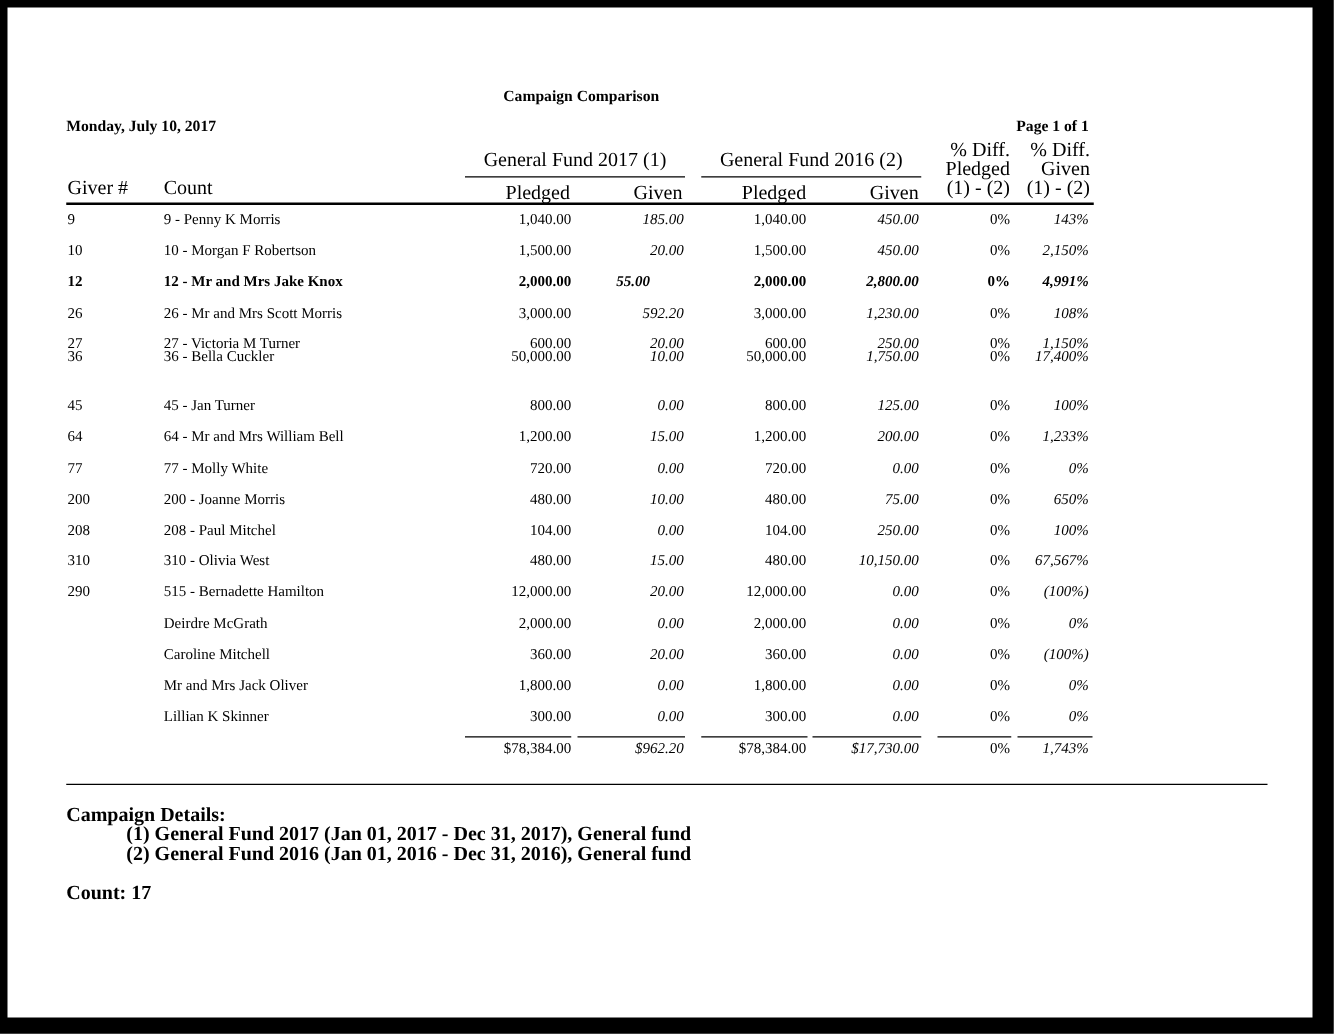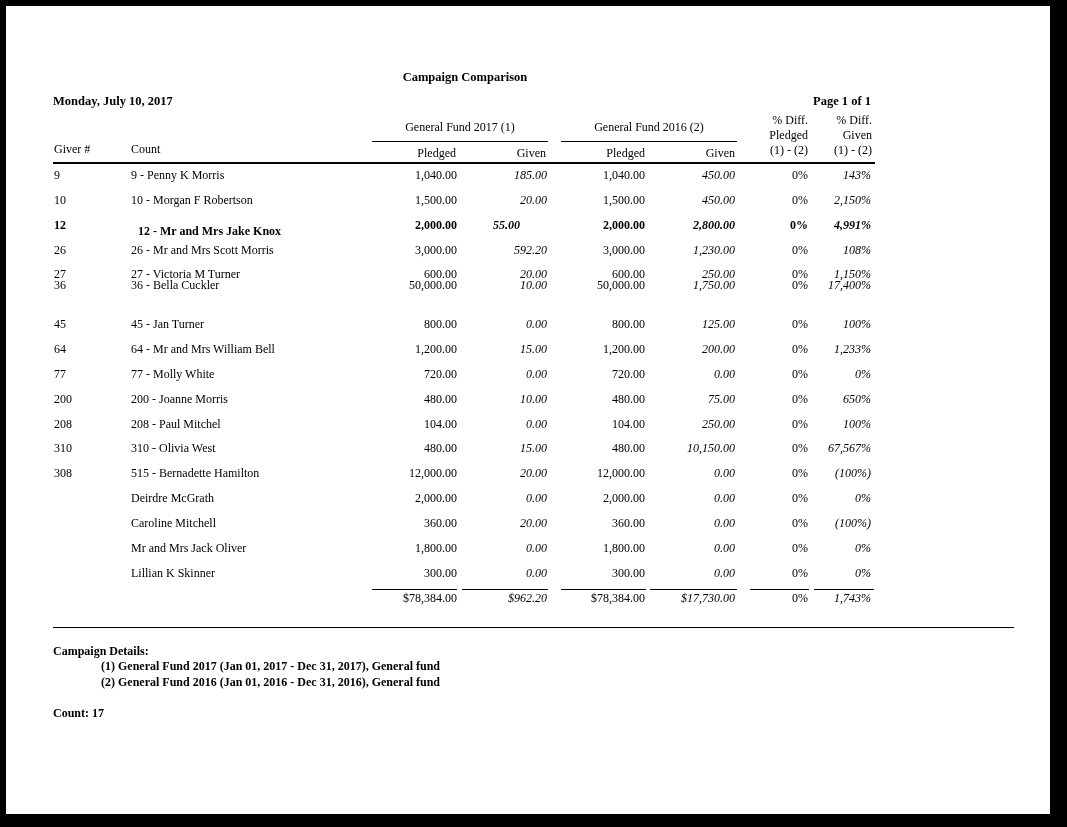--- a/index.html
+++ b/index.html
@@ -2,21 +2,21 @@
 <html><head>
 <meta charset="utf-8">
 <style>
   html, body { margin:0; padding:0; }
   body { width:1067px; height:827px; background:#000; position:relative; overflow:hidden;
          font-family:"Liberation Serif", "DejaVu Serif", serif; color:#000; }
   .page { position:absolute; left:6px; top:6px; width:1044px; height:808px; background:#fff; }
   .abs { position:absolute; white-space:nowrap; }
   .b { font-weight:bold; }
   .t13 { font-size:12.5px; }
-  .t12 { font-size:12px; }
+  .t12 { font-size:16px; }
   .r { text-align:right; }
   .c { text-align:center; }
   .i { font-style:italic; }
   .hline { position:absolute; height:1px; background:#000; }
   .hline2 { position:absolute; height:2px; background:#000; }
   .row { position:absolute; left:0; width:1044px; height:24px; font-size:12px; }
   .row span { position:absolute; top:0; white-space:nowrap; }
 </style>
 </head>
 <body>
@@ -68,21 +68,21 @@
         <span style="left: 125px; width: 230px;">10 - Morgan F Robertson</span>
         <span class="r" style="left: 350px; width: 101px;">1,500.00</span>
         <span class="r i" style="left: 460px; width: 81px;">20.00</span>
         <span class="r" style="left: 540px; width: 99px;">1,500.00</span>
         <span class="r i" style="left: 640px; width: 89px;">450.00</span>
         <span class="r" style="left: 740px; width: 62px;">0%</span>
         <span class="r i" style="left: 800px; width: 65px;">2,150%</span>
       </div>
       <div class="row" style="top: 211.7px; font-weight: bold;">
         <span style="left: 48px; width: 60px;">12</span>
-        <span style="left: 132px; width: 230px; margin-top: 6px;">12 - Mr and Mrs Jake Knox</span>
+        <span style="left: 125px; width: 230px;">12 - Mr and Mrs Jake Knox</span>
         <span class="r" style="left: 350px; width: 101px;">2,000.00</span>
         <span class="r i" style="left: 460px; width: 81px; text-align: center;">55.00</span>
         <span class="r" style="left: 540px; width: 99px;">2,000.00</span>
         <span class="r i" style="left: 640px; width: 89px;">2,800.00</span>
         <span class="r" style="left: 740px; width: 62px;">0%</span>
         <span class="r i" style="left: 800px; width: 65px;">4,991%</span>
       </div>
       <div class="row" style="top: 236.55px;">
         <span style="left: 48px; width: 60px;">26</span>
         <span style="left: 125px; width: 230px;">26 - Mr and Mrs Scott Morris</span>
@@ -167,21 +167,21 @@
         <span style="left: 48px; width: 60px;">310</span>
         <span style="left: 125px; width: 230px;">310 - Olivia West</span>
         <span class="r" style="left: 350px; width: 101px;">480.00</span>
         <span class="r i" style="left: 460px; width: 81px;">15.00</span>
         <span class="r" style="left: 540px; width: 99px;">480.00</span>
         <span class="r i" style="left: 640px; width: 89px;">10,150.00</span>
         <span class="r" style="left: 740px; width: 62px;">0%</span>
         <span class="r i" style="left: 800px; width: 65px;">67,567%</span>
       </div>
       <div class="row" style="top: 460.2px;">
-        <span style="left: 48px; width: 60px;">308</span>
+        <span style="left: 48px; width: 60px;">290</span>
         <span style="left: 125px; width: 230px;">515 - Bernadette Hamilton</span>
         <span class="r" style="left: 350px; width: 101px;">12,000.00</span>
         <span class="r i" style="left: 460px; width: 81px;">20.00</span>
         <span class="r" style="left: 540px; width: 99px;">12,000.00</span>
         <span class="r i" style="left: 640px; width: 89px;">0.00</span>
         <span class="r" style="left: 740px; width: 62px;">0%</span>
         <span class="r i" style="left: 800px; width: 65px;">(100%)</span>
       </div>
       <div class="row" style="top: 485.05px;">
         <span style="left: 48px; width: 60px;"></span>

